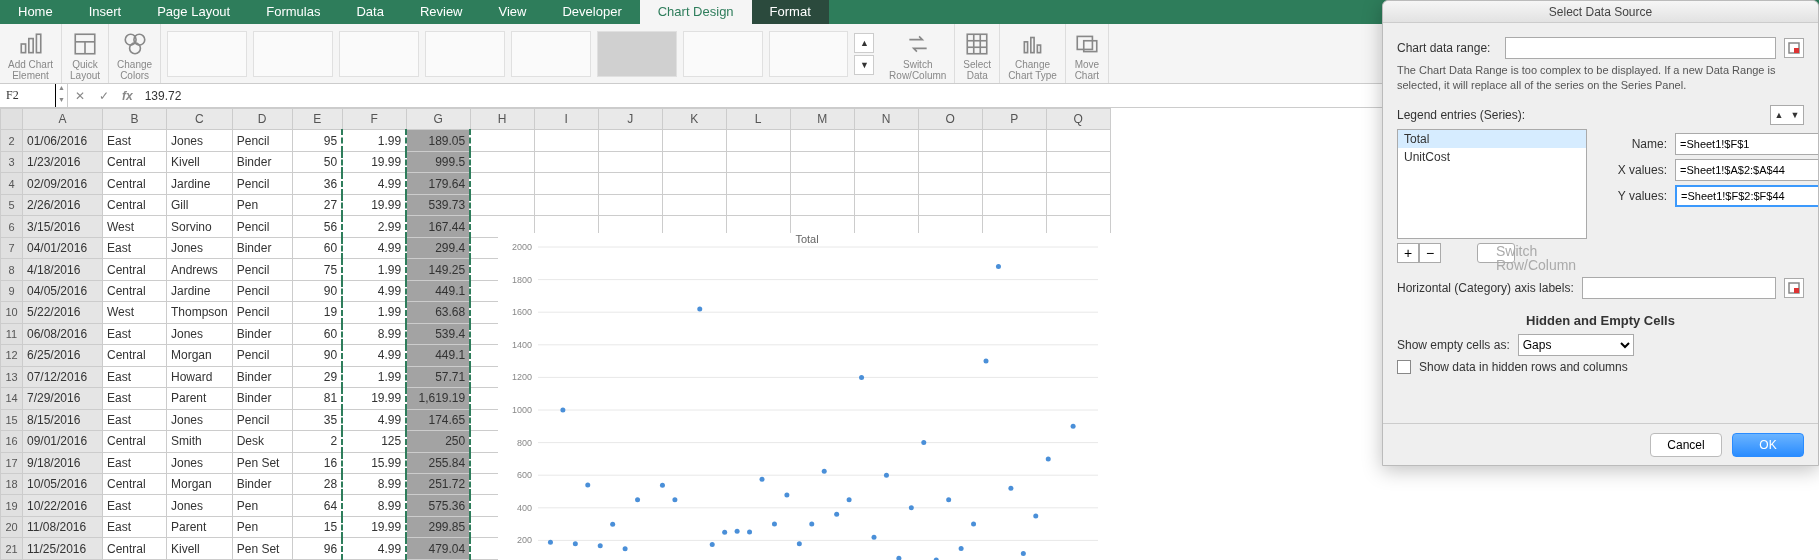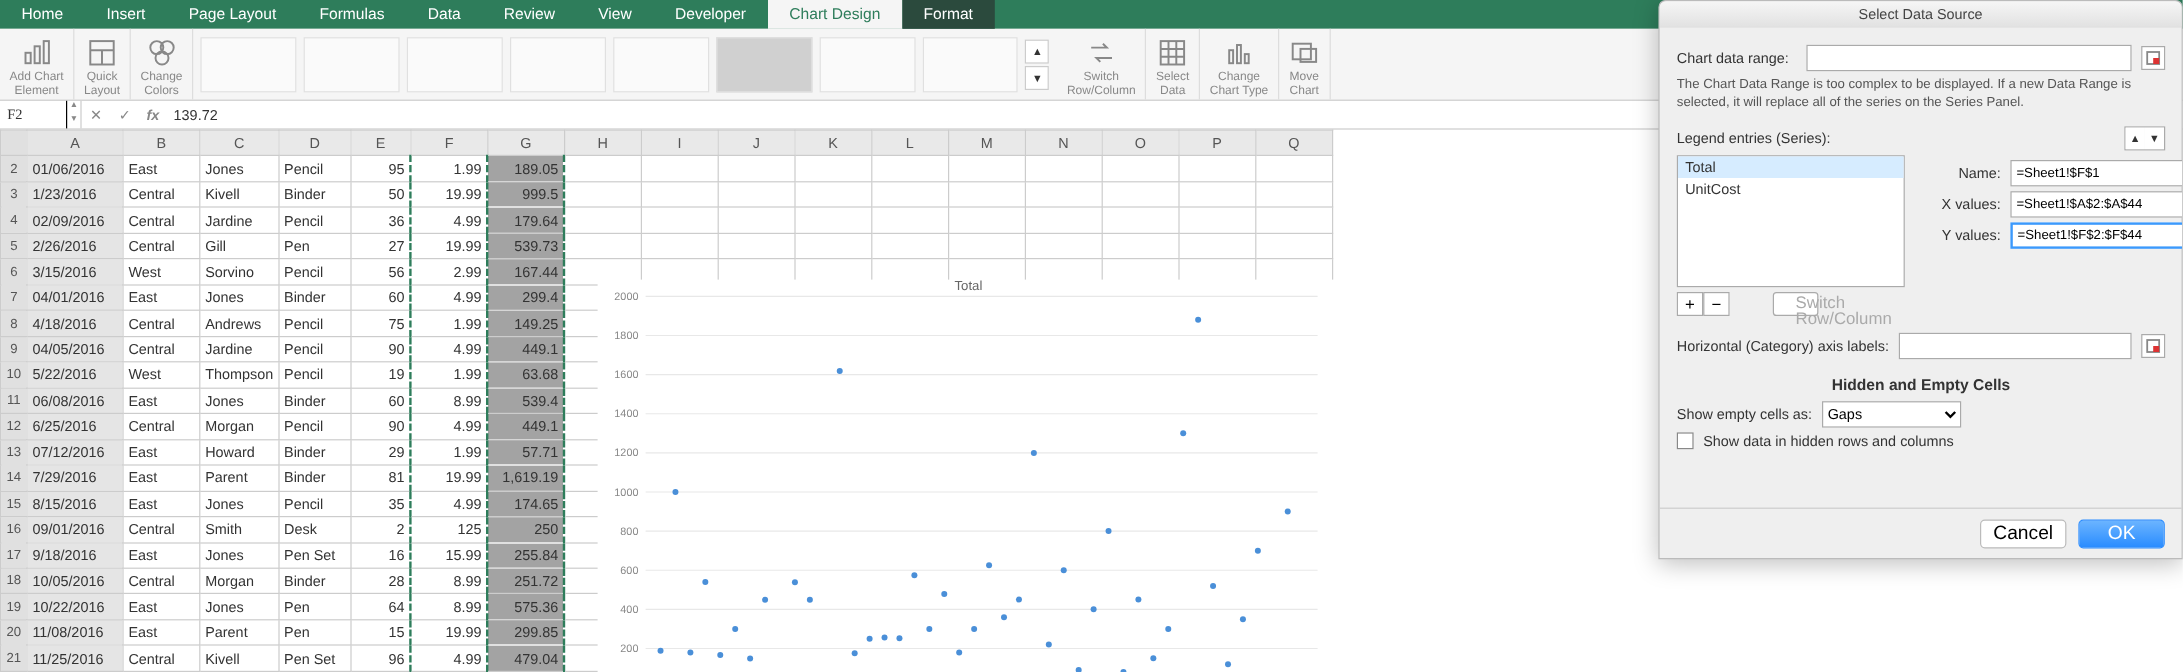--- a/index.html
+++ b/index.html
@@ -71,21 +71,21 @@
   .dialog .mid { display: flex; gap: 14px; }
   .dialog .mid .right-col { flex: 1; }
   .dialog .pm { display: flex; gap: 0; margin-top: 4px; }
   .dialog .pm button { width: 22px; height: 20px; border: 1px solid #aaa; background: #fff; font-size: 14px; line-height: 1; }
   .dialog .switch-btn { margin-left: 36px; height: 22px; padding: 0 18px; border: 1px solid #ccc; background: #f4f4f4; border-radius: 3px; color: #aaa; font-size: 12px; }
   .dialog .ud { display: inline-flex; border: 1px solid #aaa; }
   .dialog .ud span { width: 16px; height: 18px; display: flex; align-items: center; justify-content: center; background:#fff; font-size: 9px; }
   .dialog select { height: 22px; border: 1px solid #aaa; background: #fff; font-size: 12px; width: 116px; }
   .dialog .hax-input { flex:1; height: 22px; border: 1px solid #aaa; background: #fff; }
   .dialog .footer { height: 42px; border-top: 1px solid #ccc; display: flex; align-items: center; justify-content: flex-end; gap: 10px; padding: 0 14px; }
-  .dialog .footer button { height: 24px; width: 72px; border-radius: 4px; border: 1px solid #bbb; font-size: 16px; background: #fff; }
+  .dialog .footer button { height: 24px; width: 72px; border-radius: 4px; border: 1px solid #bbb; font-size: 12px; background: #fff; }
   .dialog .footer button.primary { background: linear-gradient(#6bb4ff,#2a8cff); color: #fff; border-color: #2a8cff; }
   .checkbox { display: flex; align-items: center; gap: 6px; }
   .checkbox .box { width: 14px; height: 14px; border: 1px solid #888; background: #fff; }
 
   .svg-icon { fill: none; stroke: #888; stroke-width: 1.5; }
 </style>
 </head>
 <body>
 
 <div class="ribbon-tabs" id="ribbon-tabs">

